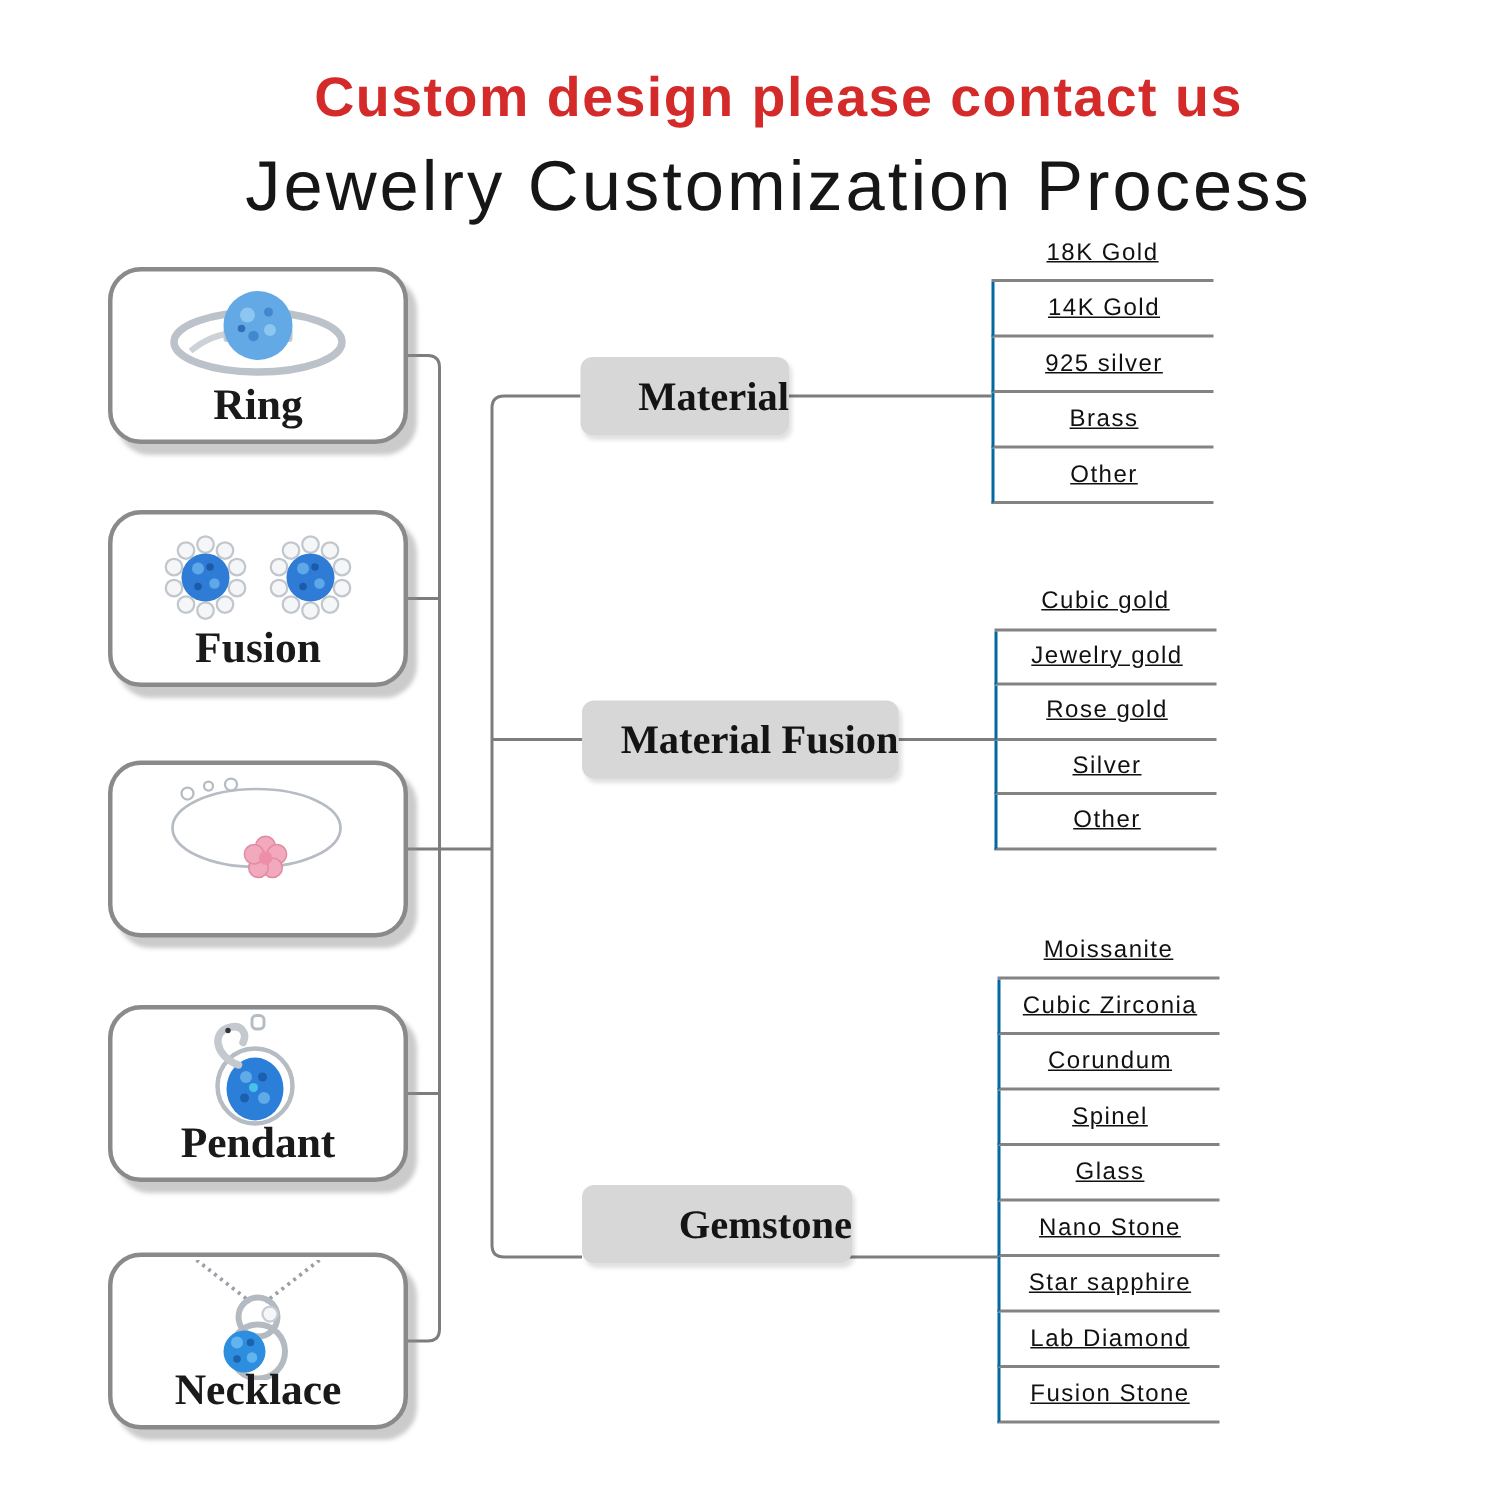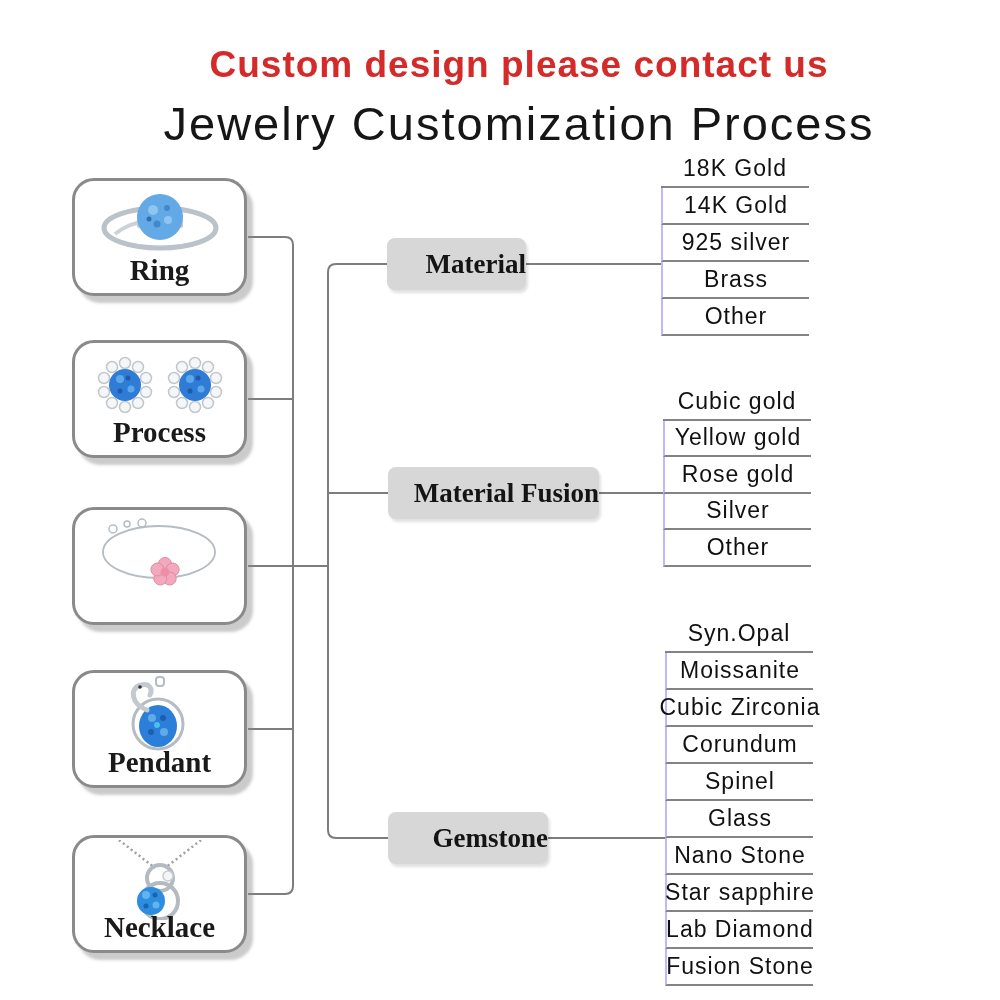--- a/index.html
+++ b/index.html
@@ -10,42 +10,42 @@
   }
   .title-red{
     position:absolute;left:0;right:0;top:44px;text-align:center;
     font-size:37px;font-weight:bold;color:#d42a2a;letter-spacing:1px;
   }
   .title-black{
     position:absolute;left:0;right:0;top:96px;text-align:center;
     font-size:47px;font-weight:400;color:#161616;letter-spacing:2px;
   }
   .product-box{
-    position:absolute;left:72px;width:175px;height:118px;box-sizing:border-box;
+    position:absolute;left:72px;width:200px;height:118px;box-sizing:border-box;
     background:#fff;border:3px solid #8a8a8a;border-radius:22px;
     box-shadow:6px 7px 3px rgba(140,140,140,0.45);
   }
   .product-img{position:absolute;left:0;right:0;top:4px;height:76px;display:flex;align-items:center;justify-content:center;}
   .product-label{
     position:absolute;left:0;right:0;bottom:6px;text-align:center;
     font-family:"Liberation Serif",serif;font-weight:bold;font-size:29px;color:#1a1a1a;
   }
   .category-box{
     position:absolute;box-sizing:border-box;background:#d7d7d7;border-radius:8px;
     display:flex;align-items:center;justify-content:flex-end;
     font-family:"Liberation Serif",serif;font-weight:bold;font-size:27px;color:#141414;
     box-shadow:2px 3px 3px rgba(0,0,0,0.12);
   }
   .options{position:absolute;width:148px;}
   .option-row{
     box-sizing:border-box;height:var(--rh);border-bottom:2px solid #838383;
     display:flex;align-items:center;justify-content:center;
-    font-size:23px;color:#111;white-space:nowrap;letter-spacing:1px;
-  }
-  .option-row + .option-row{border-left:2px solid #c4b5fd;}
+    font-size:16px;color:#111;white-space:nowrap;letter-spacing:1px;text-decoration:underline;
+  }
+  .option-row + .option-row{border-left:2px solid #0369a1;}
   #connector-layer{position:absolute;left:0;top:0;width:1000px;height:1000px;}
 </style>
 </head>
 <body>
 
 <div id="canvas">
 
   <div class="title-red">Custom design please contact us</div>
   <div class="title-black">Jewelry Customization Process</div>
 
@@ -120,21 +120,21 @@
             <circle cx="97" cy="20" r="5.5"></circle>
           </g>
           <circle cx="110" cy="38" r="16" fill="#2e7cd6"></circle>
           <circle cx="105" cy="32" r="4" fill="#5ea8ea"></circle>
             <circle cx="116" cy="42" r="3.5" fill="#5ea8ea"></circle>
           <circle cx="113" cy="31" r="2.5" fill="#1d5aa8"></circle>
             <circle cx="105" cy="44" r="2.5" fill="#1d5aa8"></circle>
         </g>
       </svg>
     </div>
-    <div class="product-label">Process</div>
+    <div class="product-label">Fusion</div>
   </div>
 
   <div class="product-box" style="top:507px">
     <div class="product-img">
       <svg width="150" height="76" viewBox="0 0 150 76">
         <ellipse cx="74" cy="38" rx="56" ry="26" fill="none" stroke="#b6bcc3" stroke-width="1.8"></ellipse>
         <circle cx="28" cy="15" r="4" fill="none" stroke="#b6bcc3" stroke-width="1.5"></circle>
         <circle cx="42" cy="10" r="3" fill="none" stroke="#b6bcc3" stroke-width="1.5"></circle>
         <circle cx="57" cy="9" r="4" fill="none" stroke="#b6bcc3" stroke-width="1.5"></circle>
         <g transform="translate(80,58)">
@@ -189,42 +189,41 @@
   </div>
 
   <div class="category-box" style="left:387px;top:238px;width:139px;height:52px">
     <span>Material</span>
   </div>
 
   <div class="category-box" style="left:388px;top:467px;width:211px;height:52px">
     <span>Material Fusion</span>
   </div>
 
-  <div class="category-box" style="left:388px;top:812px;width:160px;height:52px">
+  <div class="category-box" style="left:388px;top:790px;width:180px;height:52px">
     <span>Gemstone</span>
   </div>
 
   <div class="options" style="left:661px;top:151px;--rh:37px">
       <div class="option-row">18K Gold</div>
       <div class="option-row">14K Gold</div>
       <div class="option-row">925 silver</div>
       <div class="option-row">Brass</div>
       <div class="option-row">Other</div>
     </div>
 
   <div class="options" style="left:663px;top:384px;--rh:36.5px">
       <div class="option-row">Cubic gold</div>
-      <div class="option-row">Yellow gold</div>
+      <div class="option-row">Jewelry gold</div>
       <div class="option-row">Rose gold</div>
       <div class="option-row">Silver</div>
       <div class="option-row">Other</div>
     </div>
 
   <div class="options" style="left:665px;top:616px;--rh:37px">
-      <div class="option-row">Syn.Opal</div>
       <div class="option-row">Moissanite</div>
       <div class="option-row">Cubic Zirconia</div>
       <div class="option-row">Corundum</div>
       <div class="option-row">Spinel</div>
       <div class="option-row">Glass</div>
       <div class="option-row">Nano Stone</div>
       <div class="option-row">Star sapphire</div>
       <div class="option-row">Lab Diamond</div>
       <div class="option-row">Fusion Stone</div>
     </div>

